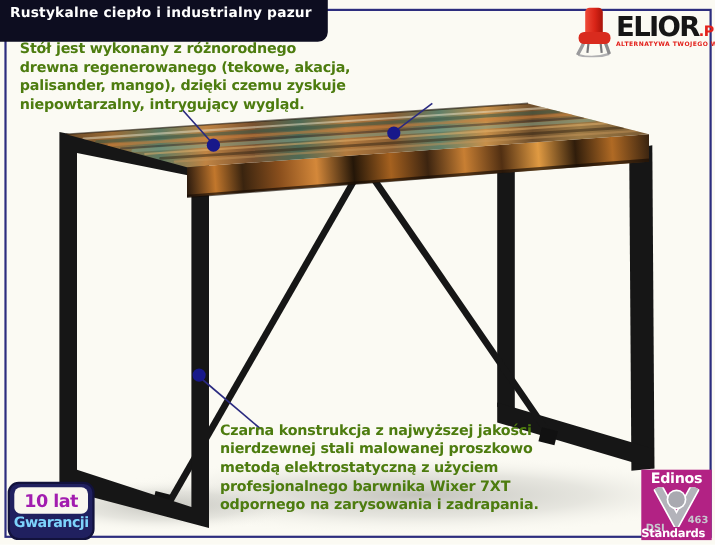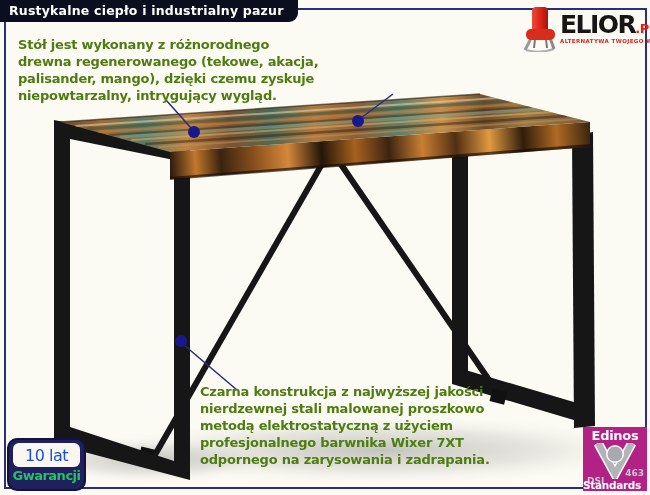--- a/index.html
+++ b/index.html
@@ -5,21 +5,21 @@
   html,body{margin:0;padding:0;}
   body{font-family:"DejaVu Sans","Liberation Sans",sans-serif;}
   #stage{position:relative;width:650px;height:495px;background:#fbfaf3;overflow:hidden;}
 
   
   .frame-border{position:absolute;left:4px;top:8px;right:3px;bottom:6px;
     border:2px solid #2d2d7e;pointer-events:none;z-index:3;}
 
   
   .banner{position:absolute;left:0;top:0;z-index:6;background:#0d0d20;color:#ffffff;
-    font-size:12.5px;font-weight:bold;letter-spacing:.2px;padding:3px 14px 4px 9px;
+    font-size:12.5px;font-weight:bold;letter-spacing:.2px;padding:3px 14px 20px 9px;
     border-bottom-right-radius:9px;white-space:nowrap;}
 
   
   .callout{position:absolute;z-index:5;color:#4d7c0f;font-size:13px;font-weight:bold;
     line-height:17px;white-space:pre-line;letter-spacing:-0.2px;}
   .callout-material{left:18px;top:36px;}
   .callout-top{left:345px;top:52px;}
   .callout-frame{left:200px;top:383px;}
 
   
@@ -29,22 +29,22 @@
   .logo .brand-line{display:flex;align-items:baseline;margin-top:9px;}
   .logo .brand{font-size:25px;font-weight:bold;color:#161616;letter-spacing:-1.5px;line-height:24px;}
   .logo .tld{font-size:13px;font-weight:bold;color:#e3211c;letter-spacing:-0.5px;}
   .logo .tagline{font-size:5.5px;font-weight:bold;color:#e3211c;letter-spacing:.4px;margin-top:1px;white-space:nowrap;}
 
   
   .warranty{position:absolute;left:7px;top:438px;width:79px;height:53px;z-index:6;
     background:#20205f;border:2px solid #12123c;border-radius:10px;box-sizing:border-box;}
   .warranty .inner{margin:3px 4px 0 4px;height:24px;background:#f9f7ef;border-radius:6px;
     display:flex;align-items:center;justify-content:center;}
-  .warranty .years{color:#1d4ed8;font-size:16px;font-weight:normal;letter-spacing:-0.5px;}
-  .warranty .word{color:#22c55e;font-size:13px;font-weight:bold;text-align:center;margin-top:1px;letter-spacing:-0.5px;}
+  .warranty .years{color:#a21caf;font-size:16px;font-weight:bold;letter-spacing:-0.5px;}
+  .warranty .word{color:#7dd3fc;font-size:13px;font-weight:bold;text-align:center;margin-top:1px;letter-spacing:-0.5px;}
 
   
   .edinos{position:absolute;left:583px;top:427px;width:64px;height:64px;z-index:6;
     background:#b22284;box-sizing:border-box;}
   .edinos .brand{position:absolute;top:1px;left:0;right:0;text-align:center;color:#ffffff;
     font-size:13px;font-weight:bold;letter-spacing:-0.3px;}
   .edinos svg{position:absolute;left:11px;top:16px;}
   .edinos .dsi{position:absolute;left:4px;bottom:5px;color:#c7c7ce;font-size:9px;font-weight:bold;}
   .edinos .num{position:absolute;right:3px;bottom:13px;color:#c7c7ce;font-size:9px;font-weight:bold;}
   .edinos .standards{position:absolute;bottom:0px;left:0;right:0;text-align:left;color:#fff;

